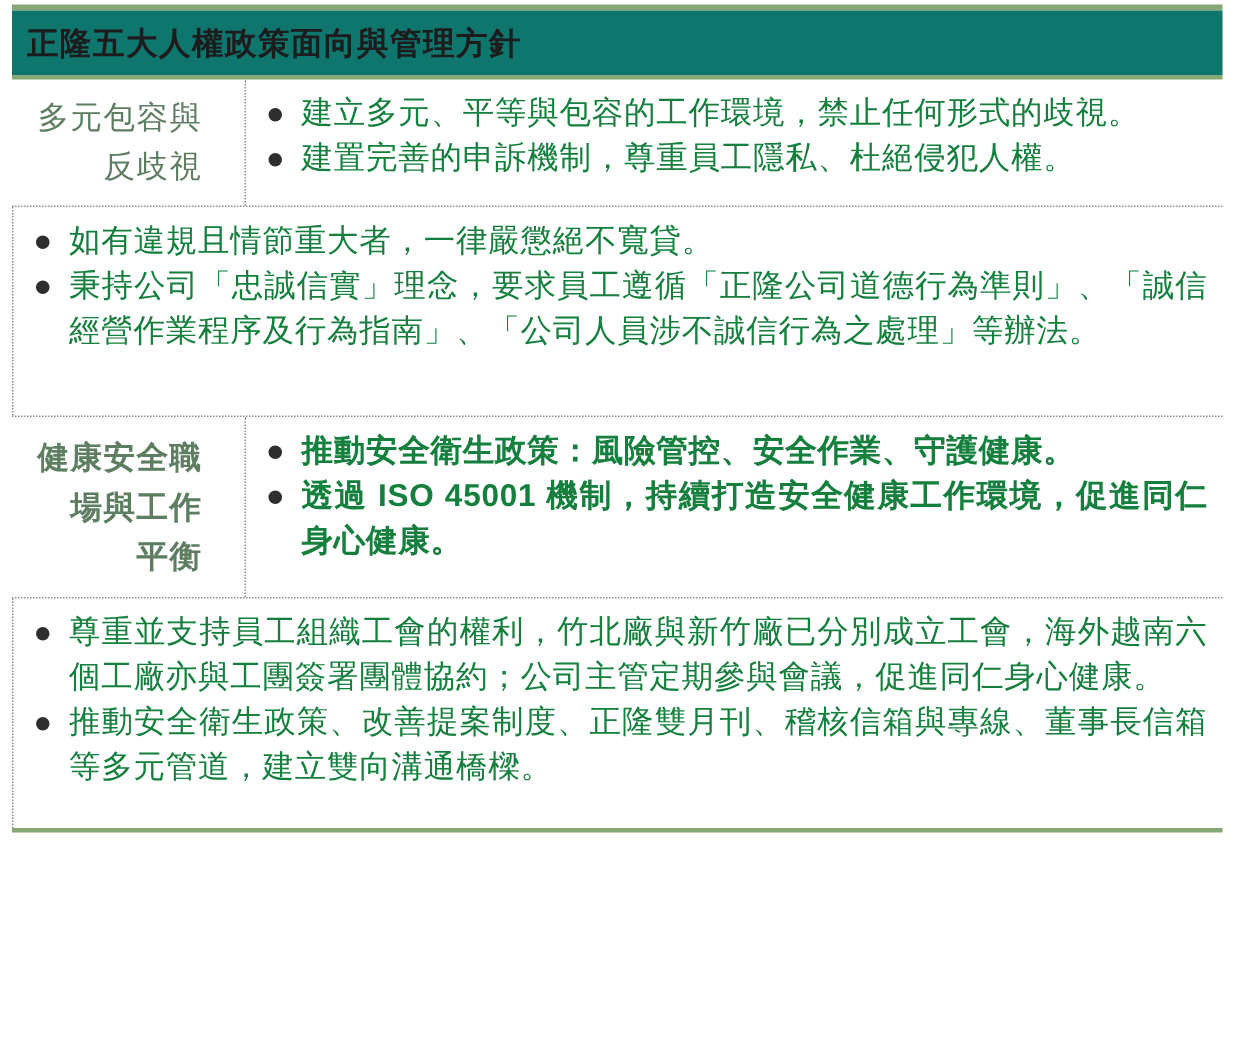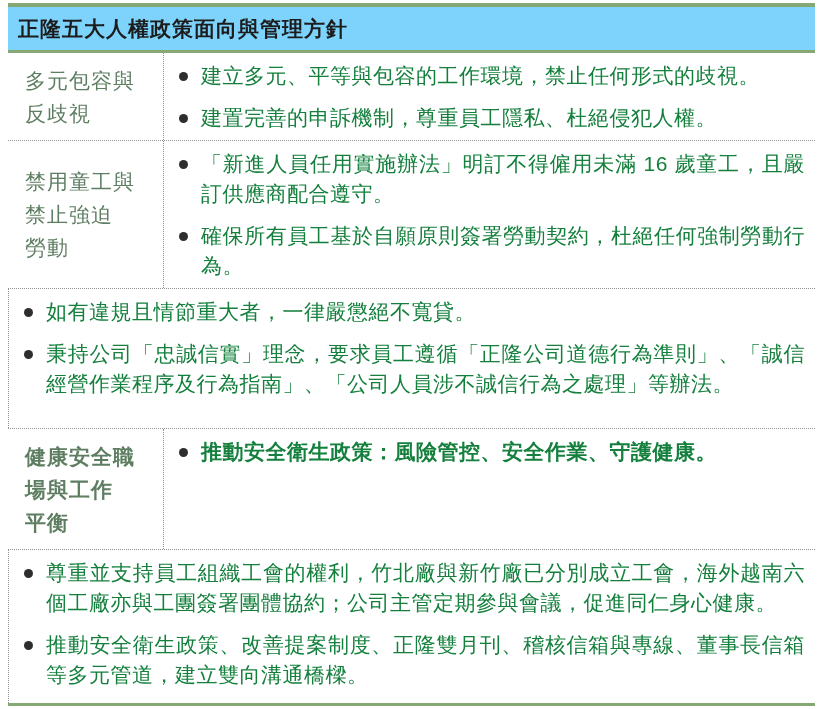--- a/index.html
+++ b/index.html
@@ -8,21 +8,21 @@
     background: #ffffff;
     font-family: "Liberation Sans", "DejaVu Sans", sans-serif;
   }
   .page { padding: 3px 10px 0 8px; }
   .doc { width: 807px; }
 
   .accent-bar { height: 4px; background: #85a875; }
   .bottom-bar { height: 3px; background: #85a875; }
 
   .header {
-    background: #7dd3fc;
+    background: #0f766e;
     height: 43px;
     display: flex;
     align-items: center;
     padding-left: 10px;
   }
   .title {
     font-size: 21px;
     font-weight: bold;
     color: #1c1c1c;
     letter-spacing: 1px;
@@ -46,32 +46,33 @@
     display: flex;
     align-items: center;
     padding: 8px 6px 8px 17px;
   }
   .label-text {
     color: #5e7e62;
     font-size: 21px;
     line-height: 33px;
     letter-spacing: 1px;
     white-space: pre-line;
+    text-align: right;
   }
 
   .cell-body {
     flex: 1 1 auto;
     border-left: 1px dotted #8f8f8f;
     padding: 8px 10px 7px 13px;
   }
   .bullet-item {
     display: flex;
     align-items: flex-start;
   }
-  .bullet-item + .bullet-item { margin-top: 12px; }
+  .bullet-item + .bullet-item { margin-top: 0; }
   .dot {
     flex: 0 0 9px;
     width: 9px; height: 9px;
     border-radius: 50%;
     background: #2e2e2e;
     margin: 11px 13px 0 2px;
   }
   .btext {
     flex: 1 1 auto;
     color: #15803d;
@@ -107,37 +108,20 @@
             <span class="dot"></span>
             <span class="btext">建立多元、平等與包容的工作環境，禁止任何形式的歧視。</span>
           </div>
           <div class="bullet-item">
             <span class="dot"></span>
             <span class="btext">建置完善的申訴機制，尊重員工隱私、杜絕侵犯人權。</span>
           </div>
         </div>
       </div>
 
-      <div class="row row-1">
-        <div class="cell-label">
-          <span class="label-text">禁用童工與
-禁止強迫
-勞動</span>
-        </div>
-        <div class="cell-body">
-          <div class="bullet-item">
-            <span class="dot"></span>
-            <span class="btext">「新進人員任用實施辦法」明訂不得僱用未滿 16 歲童工，且嚴訂供應商配合遵守。</span>
-          </div>
-          <div class="bullet-item">
-            <span class="dot"></span>
-            <span class="btext">確保所有員工基於自願原則簽署勞動契約，杜絕任何強制勞動行為。</span>
-          </div>
-        </div>
-      </div>
 
       <div class="row row-2">
         <div class="cell-body">
           <div class="bullet-item">
             <span class="dot"></span>
             <span class="btext">如有違規且情節重大者，一律嚴懲絕不寬貸。</span>
           </div>
           <div class="bullet-item">
             <span class="dot"></span>
             <span class="btext">秉持公司「忠誠信實」理念，要求員工遵循「正隆公司道德行為準則」、「誠信經營作業程序及行為指南」、「公司人員涉不誠信行為之處理」等辦法。</span>
@@ -149,20 +133,24 @@
         <div class="cell-label">
           <span class="label-text">健康安全職
 場與工作
 平衡</span>
         </div>
         <div class="cell-body">
           <div class="bullet-item">
             <span class="dot"></span>
             <span class="btext">推動安全衛生政策：風險管控、安全作業、守護健康。</span>
           </div>
+          <div class="bullet-item">
+            <span class="dot"></span>
+            <span class="btext">透過 ISO 45001 機制，持續打造安全健康工作環境，促進同仁身心健康。</span>
+          </div>
         </div>
       </div>
 
       <div class="row row-4">
         <div class="cell-body">
           <div class="bullet-item">
             <span class="dot"></span>
             <span class="btext">尊重並支持員工組織工會的權利，竹北廠與新竹廠已分別成立工會，海外越南六個工廠亦與工團簽署團體協約；公司主管定期參與會議，促進同仁身心健康。</span>
           </div>
           <div class="bullet-item">

